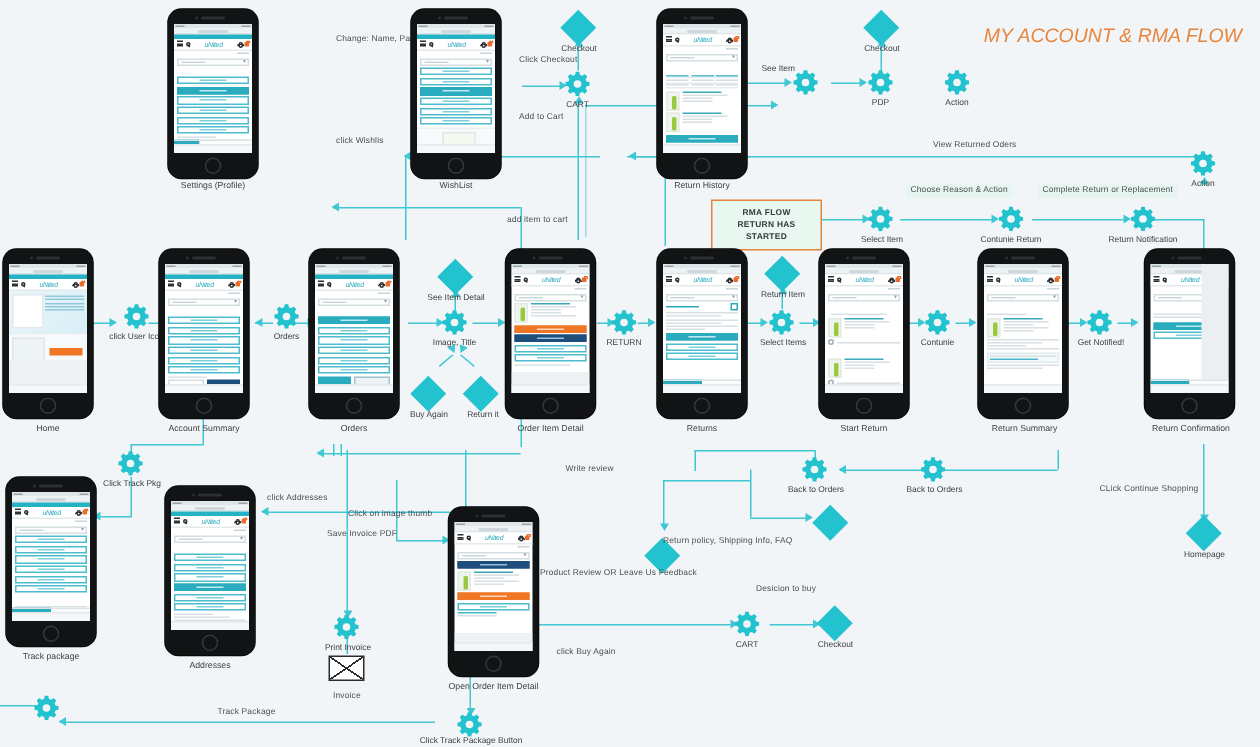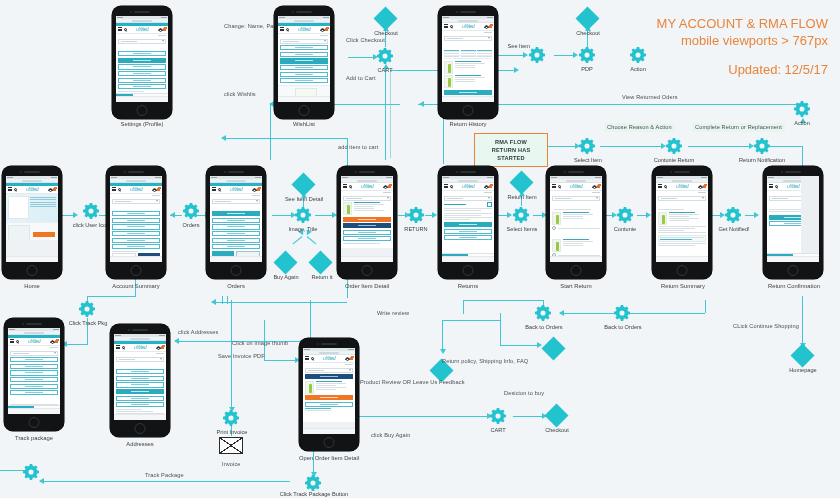--- a/index.html
+++ b/index.html
@@ -158,24 +158,22 @@
   .hero2 .ob { position:absolute; right:3px; top:9px; width:42%; height:5px;
                background:#ef7624; }
   .grayfill { position:absolute; left:0; right:0; bottom:0; top:55%; background:#eef2f4; }
   .halfgray { position:absolute; right:0; top:0; bottom:0; width:34%; background:#eceff1; }
 </style>
 </head>
 <body>
 
 <div id="stage">
 
-  <div class="title" style="right:12px; top:16px;">
+  <div class="title" style="right:12px; top:16px;font-style:italic;">
     <div class="t1">MY ACCOUNT  &amp; RMA FLOW</div>
-    <div class="t3">mobile viewports &gt; 767px</div>
-    <div class="t4">Updated: 12/5/17</div>
   </div>
 
   <div class="ln lnh" style="left:62px; top:215px; width:12px;"></div>
   <div class="arrow ar-r" style="left:73px; top:211.5px;"></div>
   <div class="ln lnh" style="left:99px; top:215px; width:8px;"></div>
   <div class="arrow ar-r" style="left:106px; top:211.5px;"></div>
 
   <div class="ln lnh" style="left:170px; top:215px; width:12px;"></div>
   <div class="arrow ar-l" style="left:170px; top:211.5px;"></div>
   <div class="ln lnh" style="left:196px; top:215px; width:10px;"></div>

